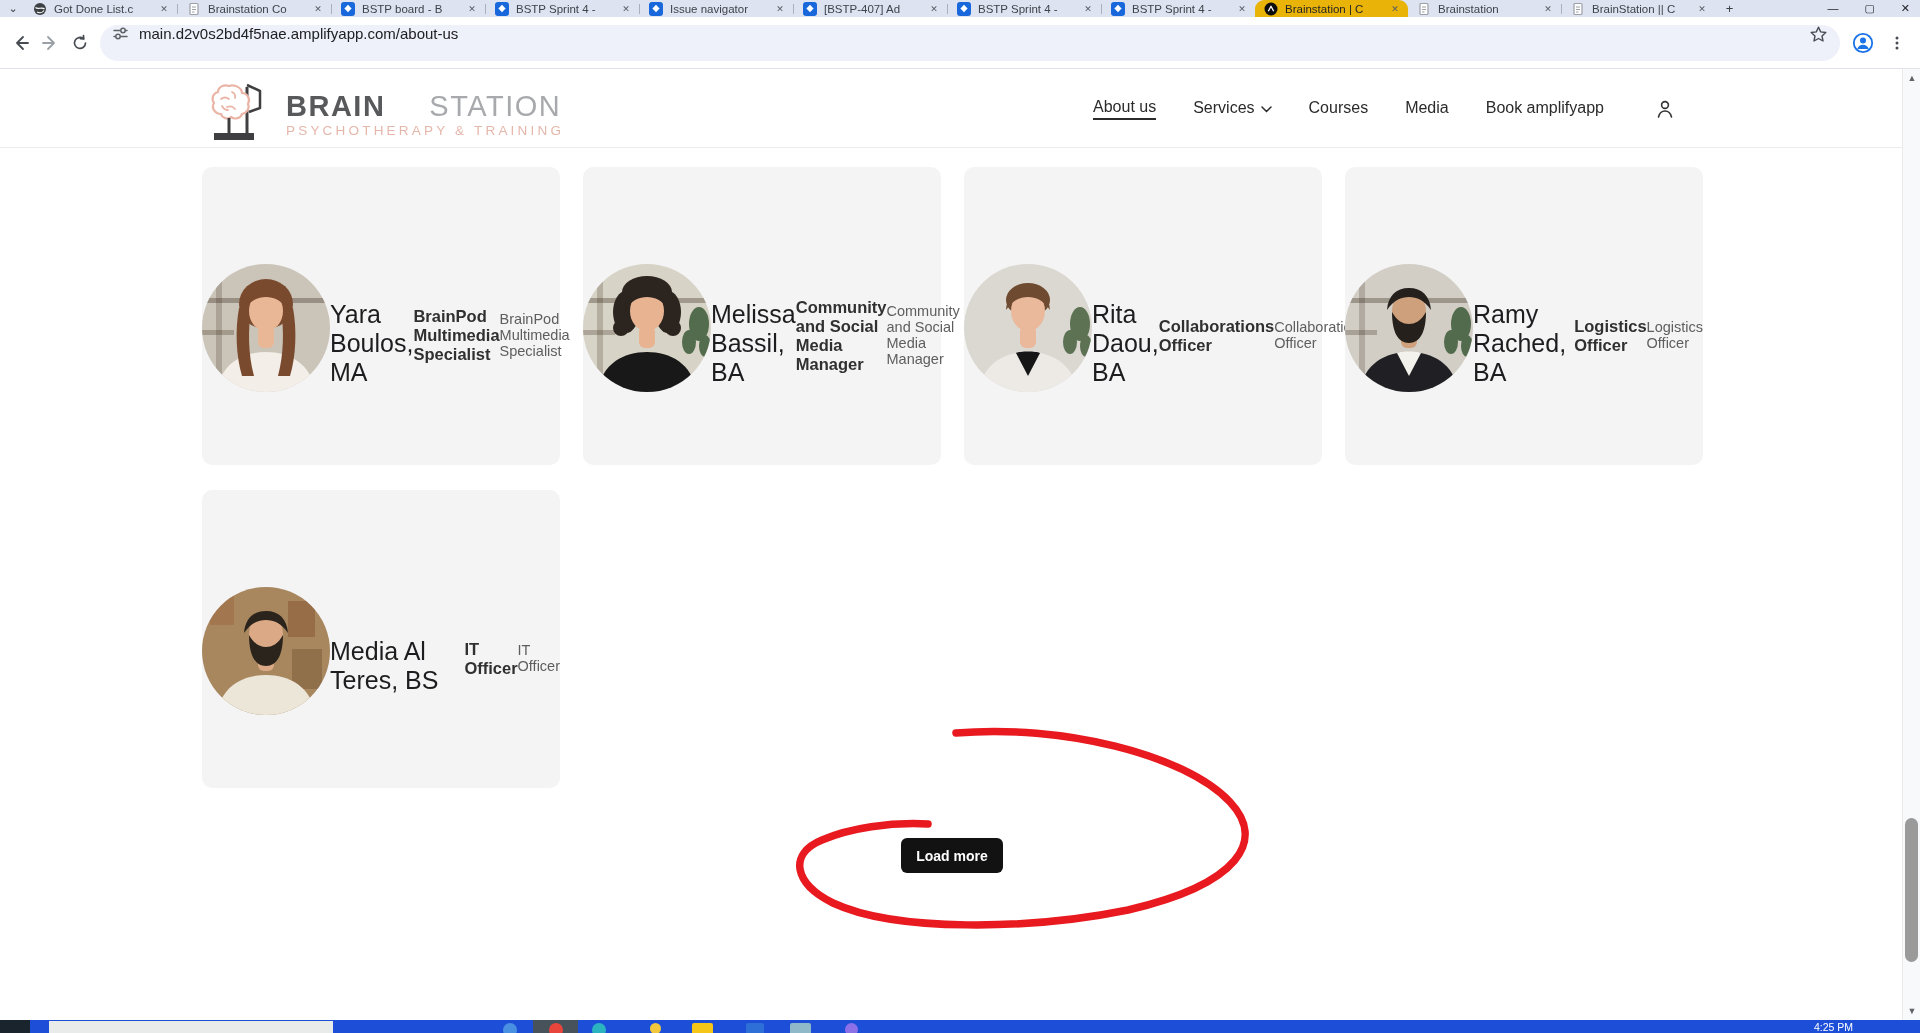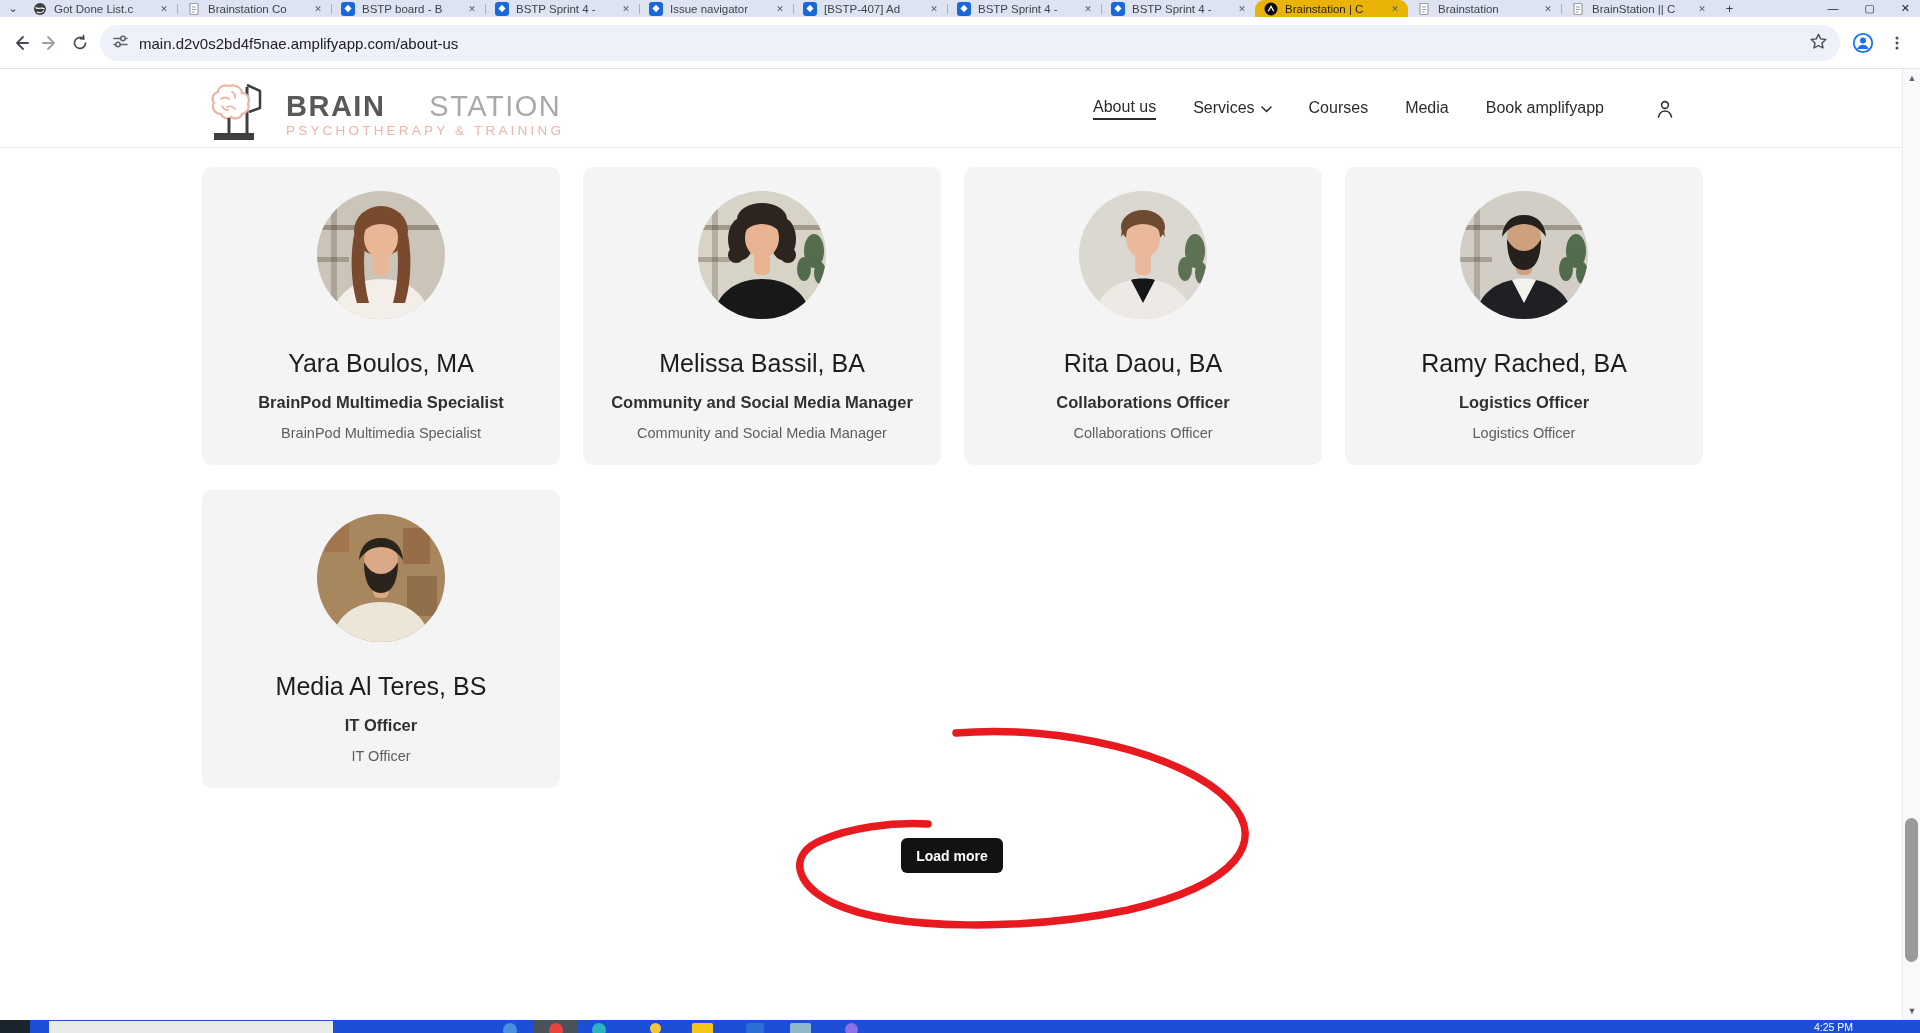--- a/index.html
+++ b/index.html
@@ -15,38 +15,38 @@
   .tab .tab-label { flex:1 1 auto; white-space:nowrap; overflow:hidden; -webkit-mask-image:linear-gradient(90deg,#000 80%,transparent); mask-image:linear-gradient(90deg,#000 80%,transparent); }
   .tab .tab-close { flex:0 0 12px; width:12px; height:12px; font-size:9px; line-height:12px; text-align:center; color:#5a5e66; border-radius:50%; }
   .tab-sep { width:1px; height:10px; background:#aab0bf; align-self:center; }
   #new-tab-btn { position:absolute; left:1722px; top:1px; width:15px; height:15px; font-size:13px; line-height:15px; text-align:center; color:#3c4043; cursor:pointer; }
   #win-controls { position:absolute; right:4px; top:0; height:17px; display:flex; align-items:center; gap:26px; padding-right:6px; }
   #win-controls span { color:#202124; font-size:11px; line-height:17px; cursor:pointer; }
 
   
   #toolbar { position:absolute; top:17px; left:0; width:1920px; height:52px; background:#fff; border-bottom:1px solid #e0e3e8; }
   .tb-icon { position:absolute; top:11px; width:30px; height:30px; display:flex; align-items:center; justify-content:center; border-radius:50%; cursor:pointer; }
-  #omnibox { position:absolute; left:100px; top:8px; width:1740px; height:36px; background:#eef1f9; border-radius:18px; display:flex; align-items:center; padding:0 12px; }
+  #omnibox { position:absolute; left:100px; top:8px; width:1740px; height:36px; background:#eef1f9; border-radius:18px; display:flex; padding:0 12px; }
   #omnibox-url { font-size:15px; color:#202124; margin-left:10px; flex:1 1 auto; }
 
   
   #site-header { position:absolute; top:69px; left:0; width:1902px; height:79px; background:#fff; border-bottom:1px solid #ececec; }
   #logo { position:absolute; left:202px; top:8px; display:flex; align-items:flex-start; cursor:pointer; }
   #logo-text { margin-left:22px; padding-top:14px; }
   #brand-line { font-size:29px; letter-spacing:1.5px; line-height:30px; font-weight:700; color:#58595b; white-space:nowrap; }
   #brand-line .brand-secondary { font-weight:400; color:#a7a9ac;margin-left:44px; }
   #brand-tagline { font-size:13.5px; letter-spacing:3.2px; color:#e5b7ab; margin-top:2px; white-space:nowrap; }
   #main-nav { position:absolute; right:298px; top:0; height:79px; display:flex; align-items:center; gap:37px; }
   .nav-item { font-size:16px; color:#2b2b2b; cursor:pointer; display:flex; align-items:center; gap:6px; padding-bottom:2px; }
   .nav-item.active { border-bottom:2px solid #2b2b2b;justify-content:center; }
   #account-icon { position:absolute; right:227px; top:30px; cursor:pointer; }
 
   
   #cards { position:absolute; left:202px; top:167px; width:1525px; display:flex; flex-wrap:wrap; gap:25px 23px; }
-  .card { width:358px; height:298px; background:#f4f4f5; border-radius:10px; display:flex; flex-direction:column; align-items:center; padding-top:24px; }
+  .card { width:358px; height:298px; background:#f4f4f5; border-radius:10px; display:flex; flex-direction:row; align-items:center; padding-top:24px; }
   .card .avatar { width:128px; height:128px; border-radius:50%; overflow:hidden; flex:0 0 128px; }
   .card .member-name { margin-top:30px; font-size:25px; color:#1d1d1f; }
   .card .member-role { margin-top:15px; font-size:16.5px; font-weight:700; color:#303030; }
   .card .member-subrole { margin-top:13px; font-size:14.5px; color:#5e5e5e; }
 
   
   #load-more { position:absolute; left:901px; top:838px; width:102px; height:35px; background:#121212; color:#fff; border:none; border-radius:6px; font-size:14px; font-weight:700; font-family:"Liberation Sans",sans-serif; cursor:pointer; }
   #annotation { position:absolute; left:778px; top:712px; width:500px; height:235px; pointer-events:none; z-index:40; }
 
   

